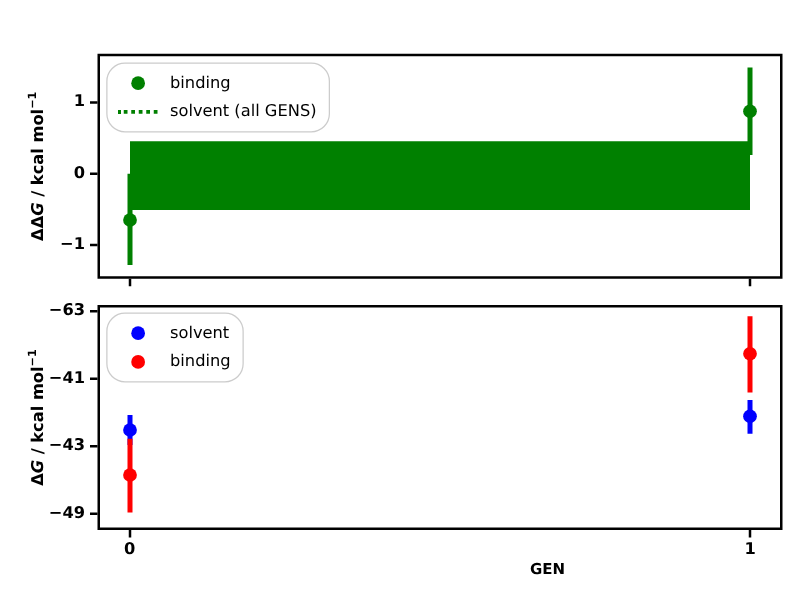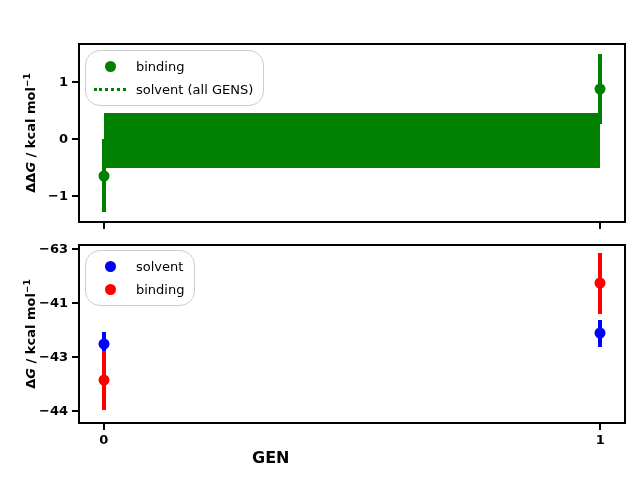--- a/index.html
+++ b/index.html
@@ -15,21 +15,21 @@
     position:absolute;border:2px solid #000;background:transparent;
     box-sizing:border-box;
   }
   .ylabel{
     position:absolute;transform:translate(-50%,-50%) rotate(-90deg);
     font-size:13px;font-weight:bold;color:#000;white-space:nowrap;
   }
   .ylabel .var{font-style:italic;}
   .ylabel sup{font-size:9px;}
   .xlabel{
-    position:absolute;text-align:left;font-size:16px;font-weight:bold;color:#000;
+    position:absolute;text-align:right;font-size:12px;font-weight:bold;color:#000;
   }
   .tick-mark{position:absolute;background:#000;}
   .tick-label{
     position:absolute;font-size:13px;font-weight:bold;color:#000;line-height:18px;
   }
   .tick-label.y{text-align:right;}
   .tick-label.x{text-align:center;}
   .band{position:absolute;}
   .band-meanline{position:absolute;border-top:2px dotted;}
   .errbar{position:absolute;}
@@ -106,21 +106,21 @@
       <div class="pt" style="left: 600.182px; top: 88.6431px; width: 11px; height: 11px; background: rgb(0, 128, 0);"></div>
       <div class="band" style="left: 103.818px; top: 112.682px; width: 496.364px; height: 55.5177px; background: rgb(0, 128, 0);"></div>
       <div class="band-meanline" style="left: 103.818px; top: 139.727px; width: 496.364px; border-color: rgb(0, 128, 0);"></div>
       <div class="tick-mark" style="left: 72px; top: 247.787px; width: 6px; height: 2px;"></div>
       <div class="tick-label y" style="left: 8px; top: 239.787px; width: 60px;">−63</div>
       <div class="tick-mark" style="left: 72px; top: 301.891px; width: 6px; height: 2px;"></div>
       <div class="tick-label y" style="left: 8px; top: 293.891px; width: 60px;">−41</div>
       <div class="tick-mark" style="left: 72px; top: 355.994px; width: 6px; height: 2px;"></div>
       <div class="tick-label y" style="left: 8px; top: 347.994px; width: 60px;">−43</div>
       <div class="tick-mark" style="left: 72px; top: 410.097px; width: 6px; height: 2px;"></div>
-      <div class="tick-label y" style="left: 8px; top: 402.097px; width: 60px;">−44</div>
+      <div class="tick-label y" style="left: 8px; top: 402.097px; width: 60px;">−49</div>
       <div class="tick-mark" style="left: 102.818px; top: 424px; width: 2px; height: 6px;"></div>
       <div class="tick-label x" style="left: 83.8182px; top: 431px; width: 40px;">0</div>
       <div class="tick-mark" style="left: 599.182px; top: 424px; width: 2px; height: 6px;"></div>
       <div class="tick-label x" style="left: 580.182px; top: 431px; width: 40px;">1</div>
       <div class="errbar" style="left: 101.818px; top: 331.565px; width: 4px; height: 24.8875px; background: rgb(0, 0, 255);"></div>
       <div class="pt" style="left: 103.818px; top: 344.009px; width: 11px; height: 11px; background: rgb(0, 0, 255);"></div>
       <div class="errbar" style="left: 598.182px; top: 319.663px; width: 4px; height: 27.0517px; background: rgb(0, 0, 255);"></div>
       <div class="pt" style="left: 600.182px; top: 333.188px; width: 11px; height: 11px; background: rgb(0, 0, 255);"></div>
       <div class="errbar" style="left: 101.818px; top: 350.502px; width: 4px; height: 59.5137px; background: rgb(255, 0, 0);"></div>
       <div class="pt" style="left: 103.818px; top: 380.258px; width: 11px; height: 11px; background: rgb(255, 0, 0);"></div>

